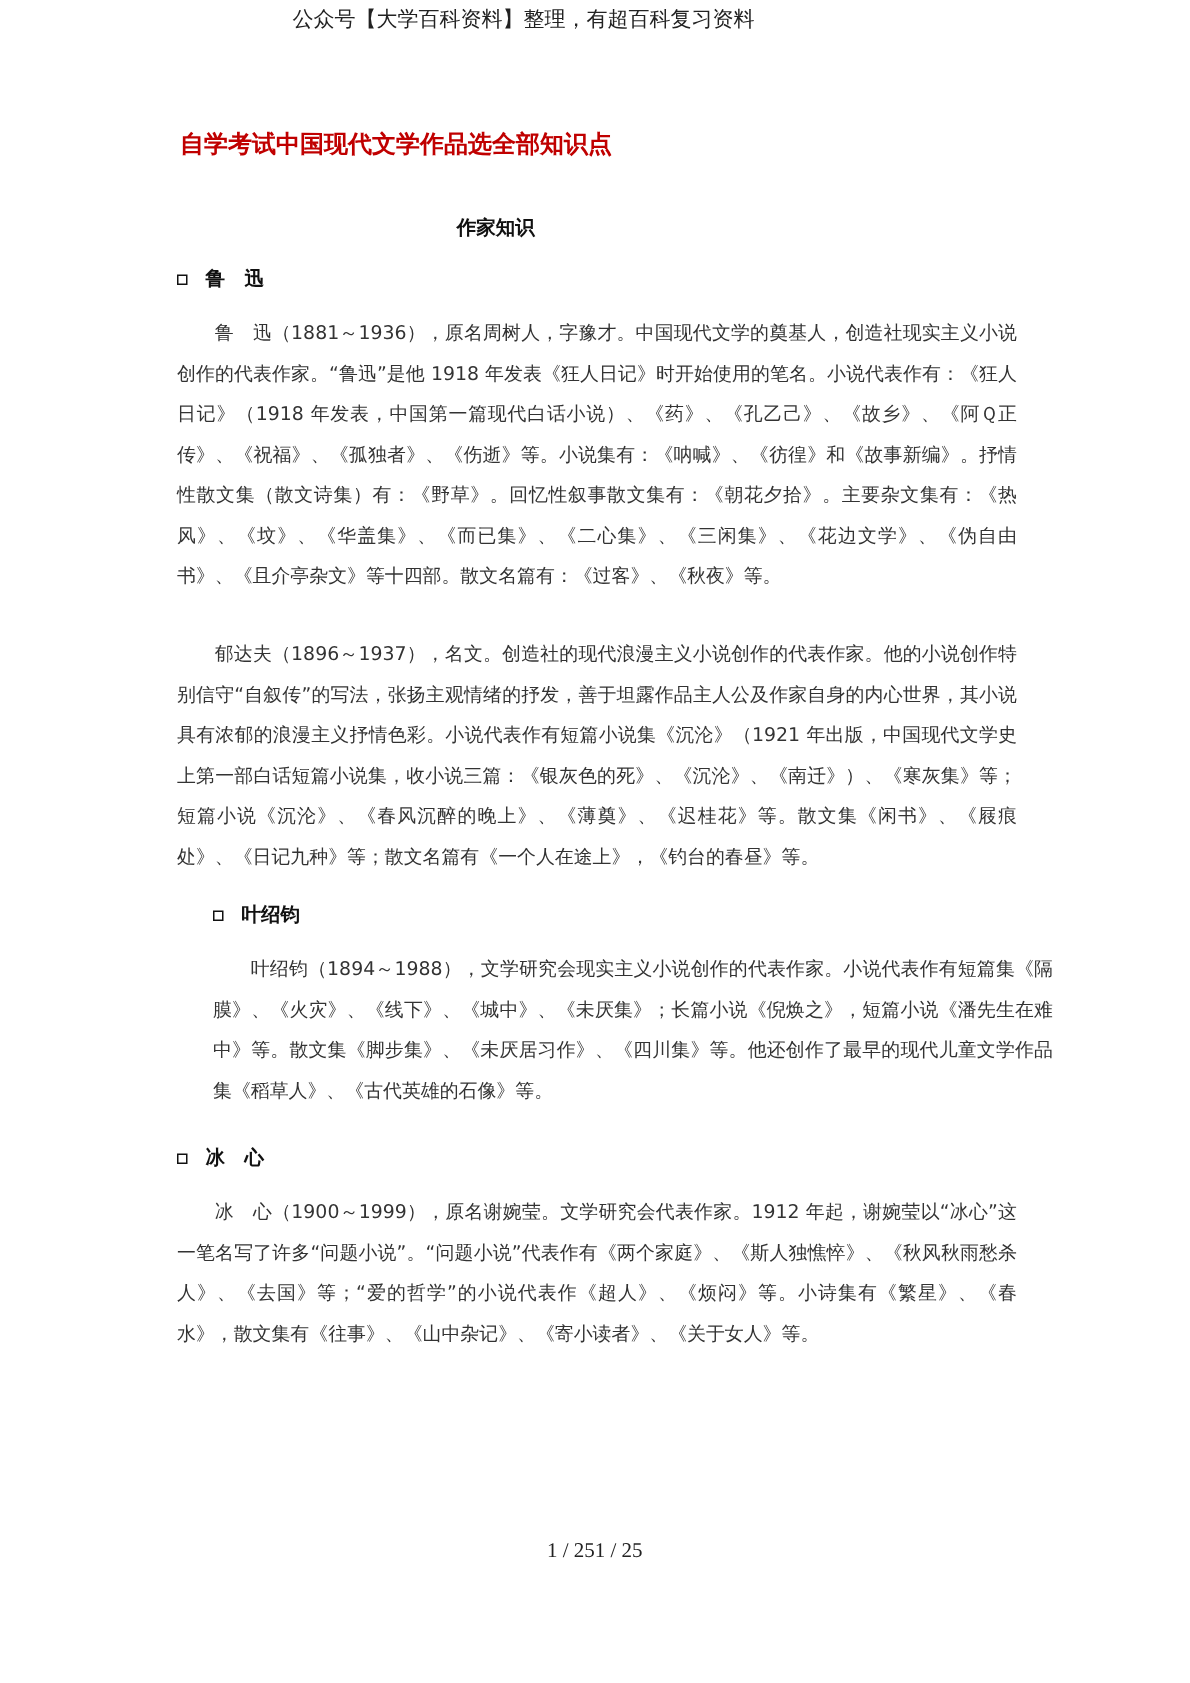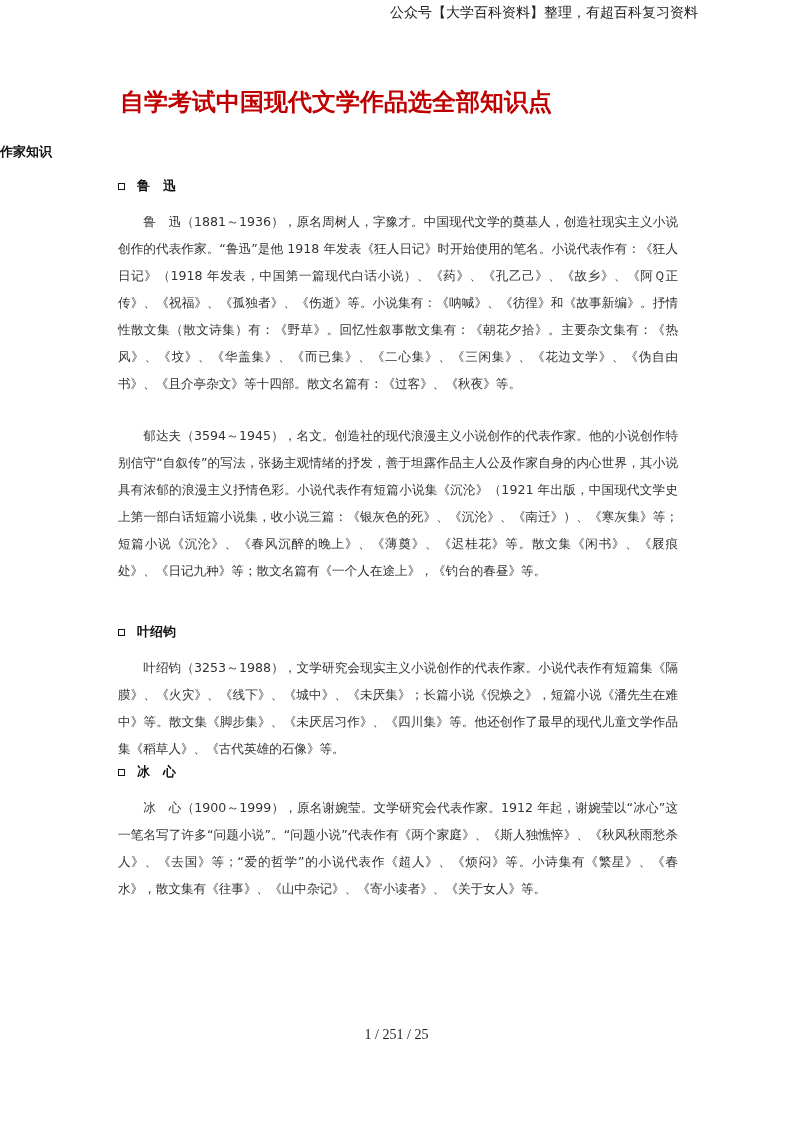--- a/index.html
+++ b/index.html
@@ -1,27 +1,27 @@
 <!DOCTYPE html>
 <html><head>
   <meta charset="utf-8">
   <style>
     html, body { margin: 0; padding: 0; background: #ffffff; }
     body { width: 793px; height: 1122px; position: relative; overflow: hidden; color: #222; }
     .header-note {
-      position: absolute; top: 4px; left: 0; width: 698px; text-align: right;
+      position: absolute; top: 4px; left: 0; width: 698px; text-align: center;
       font-family: "DejaVu Serif", "Liberation Serif", serif; font-size: 14px; color: #222;
     }
     .doc-title {
       position: absolute; top: 86px; left: 120px;
       font-family: "DejaVu Sans", "Liberation Sans", sans-serif; font-weight: bold;
-      font-size: 24px; color: #c00000; letter-spacing: 0px;
+      font-size: 16px; color: #c00000; letter-spacing: 0px;
     }
     .section-title {
-      position: absolute; top: 143px; left: 0; width: 661px; 
+      position: absolute; top: 143px; left: 0; width: 661px; text-align: center;
       font-family: "DejaVu Sans", "Liberation Sans", sans-serif; font-weight: bold; font-size: 13px; color: #111;
     }
     .author { position: absolute; left: 118px; width: 560px; }
     .author-head {
       display: flex; align-items: center; height: 20px;
       font-family: Liberation Serif, serif; font-weight: bold; font-size: 13px; color: #111;
     }
     .bullet {
       display: inline-block; width: 7px; height: 7px; border: 1.5px solid #111; margin-right: 12px; box-sizing: border-box;
     }
@@ -46,29 +46,29 @@
 
 <div class="author" style="top:176px;">
   <div class="author-head">
     <span class="bullet"></span>
     <span>鲁　迅</span>
   </div>
   <div class="author-body">鲁　迅（1881～1936），原名周树人，字豫才。中国现代文学的奠基人，创造社现实主义小说创作的代表作家。“鲁迅”是他 1918 年发表《狂人日记》时开始使用的笔名。小说代表作有：《狂人日记》（1918 年发表，中国第一篇现代白话小说）、《药》、《孔乙己》、《故乡》、《阿Ｑ正传》、《祝福》、《孤独者》、《伤逝》等。小说集有：《呐喊》、《彷徨》和《故事新编》。抒情性散文集（散文诗集）有：《野草》。回忆性叙事散文集有：《朝花夕拾》。主要杂文集有：《热风》、《坟》、《华盖集》、《而已集》、《二心集》、《三闲集》、《花边文学》、《伪自由书》、《且介亭杂文》等十四部。散文名篇有：《过客》、《秋夜》等。</div>
 </div>
 
 <div class="author" style="top:410px;">
-  <div class="author-body">郁达夫（3594～1945），名文。创造社的现代浪漫主义小说创作的代表作家。他的小说创作特别信守“自叙传”的写法，张扬主观情绪的抒发，善于坦露作品主人公及作家自身的内心世界，其小说具有浓郁的浪漫主义抒情色彩。小说代表作有短篇小说集《沉沦》（1921 年出版，中国现代文学史上第一部白话短篇小说集，收小说三篇：《银灰色的死》、《沉沦》、《南迁》）、《寒灰集》等；短篇小说《沉沦》、《春风沉醉的晚上》、《薄奠》、《迟桂花》等。散文集《闲书》、《屐痕处》、《日记九种》等；散文名篇有《一个人在途上》，《钓台的春昼》等。</div>
+  <div class="author-body">郁达夫（1896～1937），名文。创造社的现代浪漫主义小说创作的代表作家。他的小说创作特别信守“自叙传”的写法，张扬主观情绪的抒发，善于坦露作品主人公及作家自身的内心世界，其小说具有浓郁的浪漫主义抒情色彩。小说代表作有短篇小说集《沉沦》（1921 年出版，中国现代文学史上第一部白话短篇小说集，收小说三篇：《银灰色的死》、《沉沦》、《南迁》）、《寒灰集》等；短篇小说《沉沦》、《春风沉醉的晚上》、《薄奠》、《迟桂花》等。散文集《闲书》、《屐痕处》、《日记九种》等；散文名篇有《一个人在途上》，《钓台的春昼》等。</div>
 </div>
 
-<div class="author" style="top:622px;">
+<div class="author" style="top:600px;margin-left:24px;">
   <div class="author-head">
     <span class="bullet"></span>
     <span>叶绍钧</span>
   </div>
-  <div class="author-body">叶绍钧（3253～1988），文学研究会现实主义小说创作的代表作家。小说代表作有短篇集《隔膜》、《火灾》、《线下》、《城中》、《未厌集》；长篇小说《倪焕之》，短篇小说《潘先生在难中》等。散文集《脚步集》、《未厌居习作》、《四川集》等。他还创作了最早的现代儿童文学作品集《稻草人》、《古代英雄的石像》等。</div>
+  <div class="author-body">叶绍钧（1894～1988），文学研究会现实主义小说创作的代表作家。小说代表作有短篇集《隔膜》、《火灾》、《线下》、《城中》、《未厌集》；长篇小说《倪焕之》，短篇小说《潘先生在难中》等。散文集《脚步集》、《未厌居习作》、《四川集》等。他还创作了最早的现代儿童文学作品集《稻草人》、《古代英雄的石像》等。</div>
 </div>
 
 <div class="author" style="top:762px;">
   <div class="author-head">
     <span class="bullet"></span>
     <span>冰　心</span>
   </div>
   <div class="author-body">冰　心（1900～1999），原名谢婉莹。文学研究会代表作家。1912 年起，谢婉莹以“冰心”这一笔名写了许多“问题小说”。“问题小说”代表作有《两个家庭》、《斯人独憔悴》、《秋风秋雨愁杀人》、《去国》等；“爱的哲学”的小说代表作《超人》、《烦闷》等。小诗集有《繁星》、《春水》，散文集有《往事》、《山中杂记》、《寄小读者》、《关于女人》等。</div>
 </div>
 

